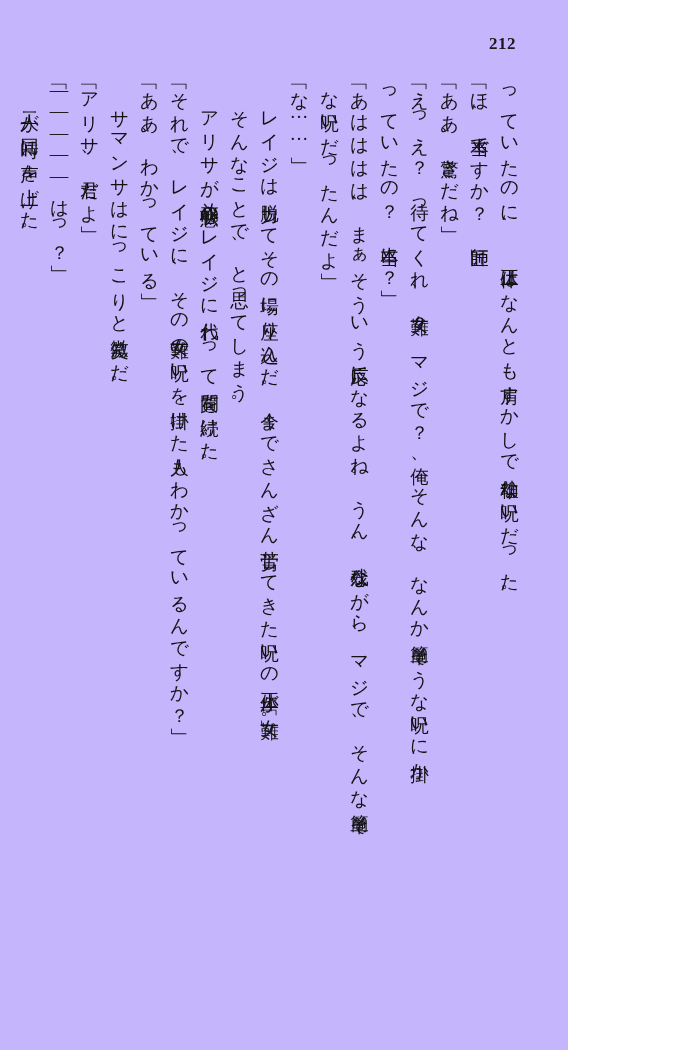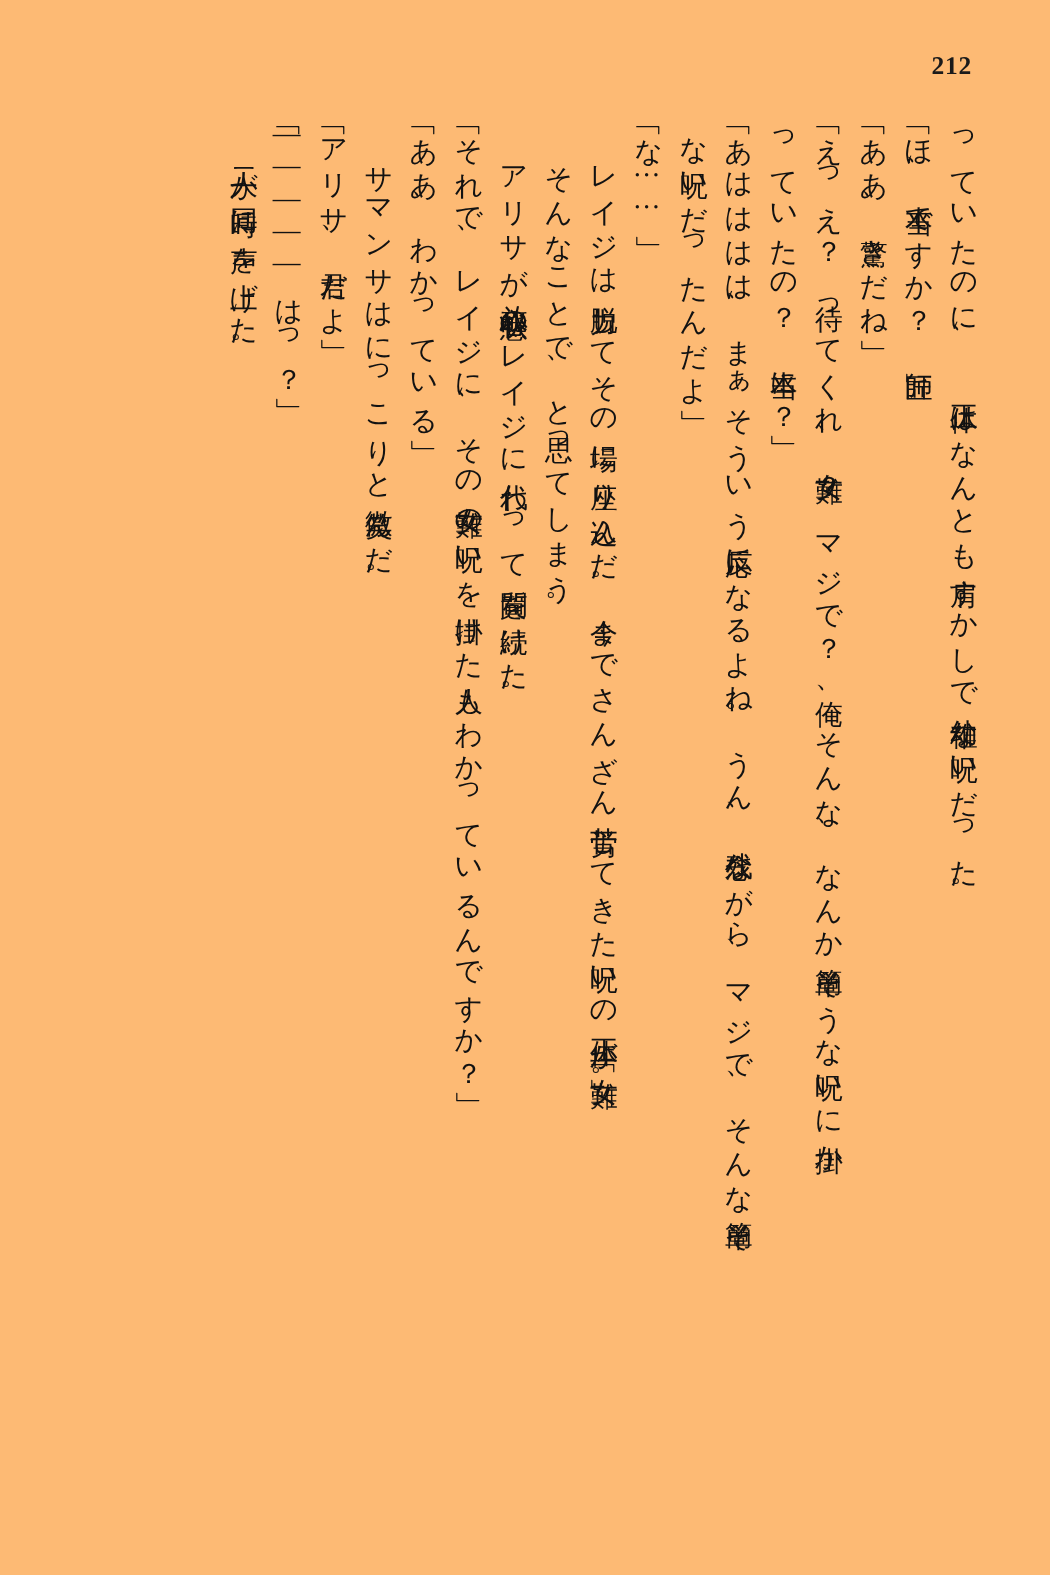--- a/index.html
+++ b/index.html
@@ -13,23 +13,23 @@
     font-family: "Liberation Serif", "DejaVu Serif", serif;
     color: #111111;
     position: relative;
     overflow: hidden;
   }
 
   .page {
     position: absolute;
     left: 0;
     top: 0;
-    width: 700px;
+    width: 568px;
     height: 1050px;
-    background: #fdba74;
+    background: #c4b5fd;
     box-sizing: border-box;
   }
 
   
   .page-number {
     position: absolute;
     top: 34px;
     right: 52px;
     font-size: 17px;
     font-weight: 700;

